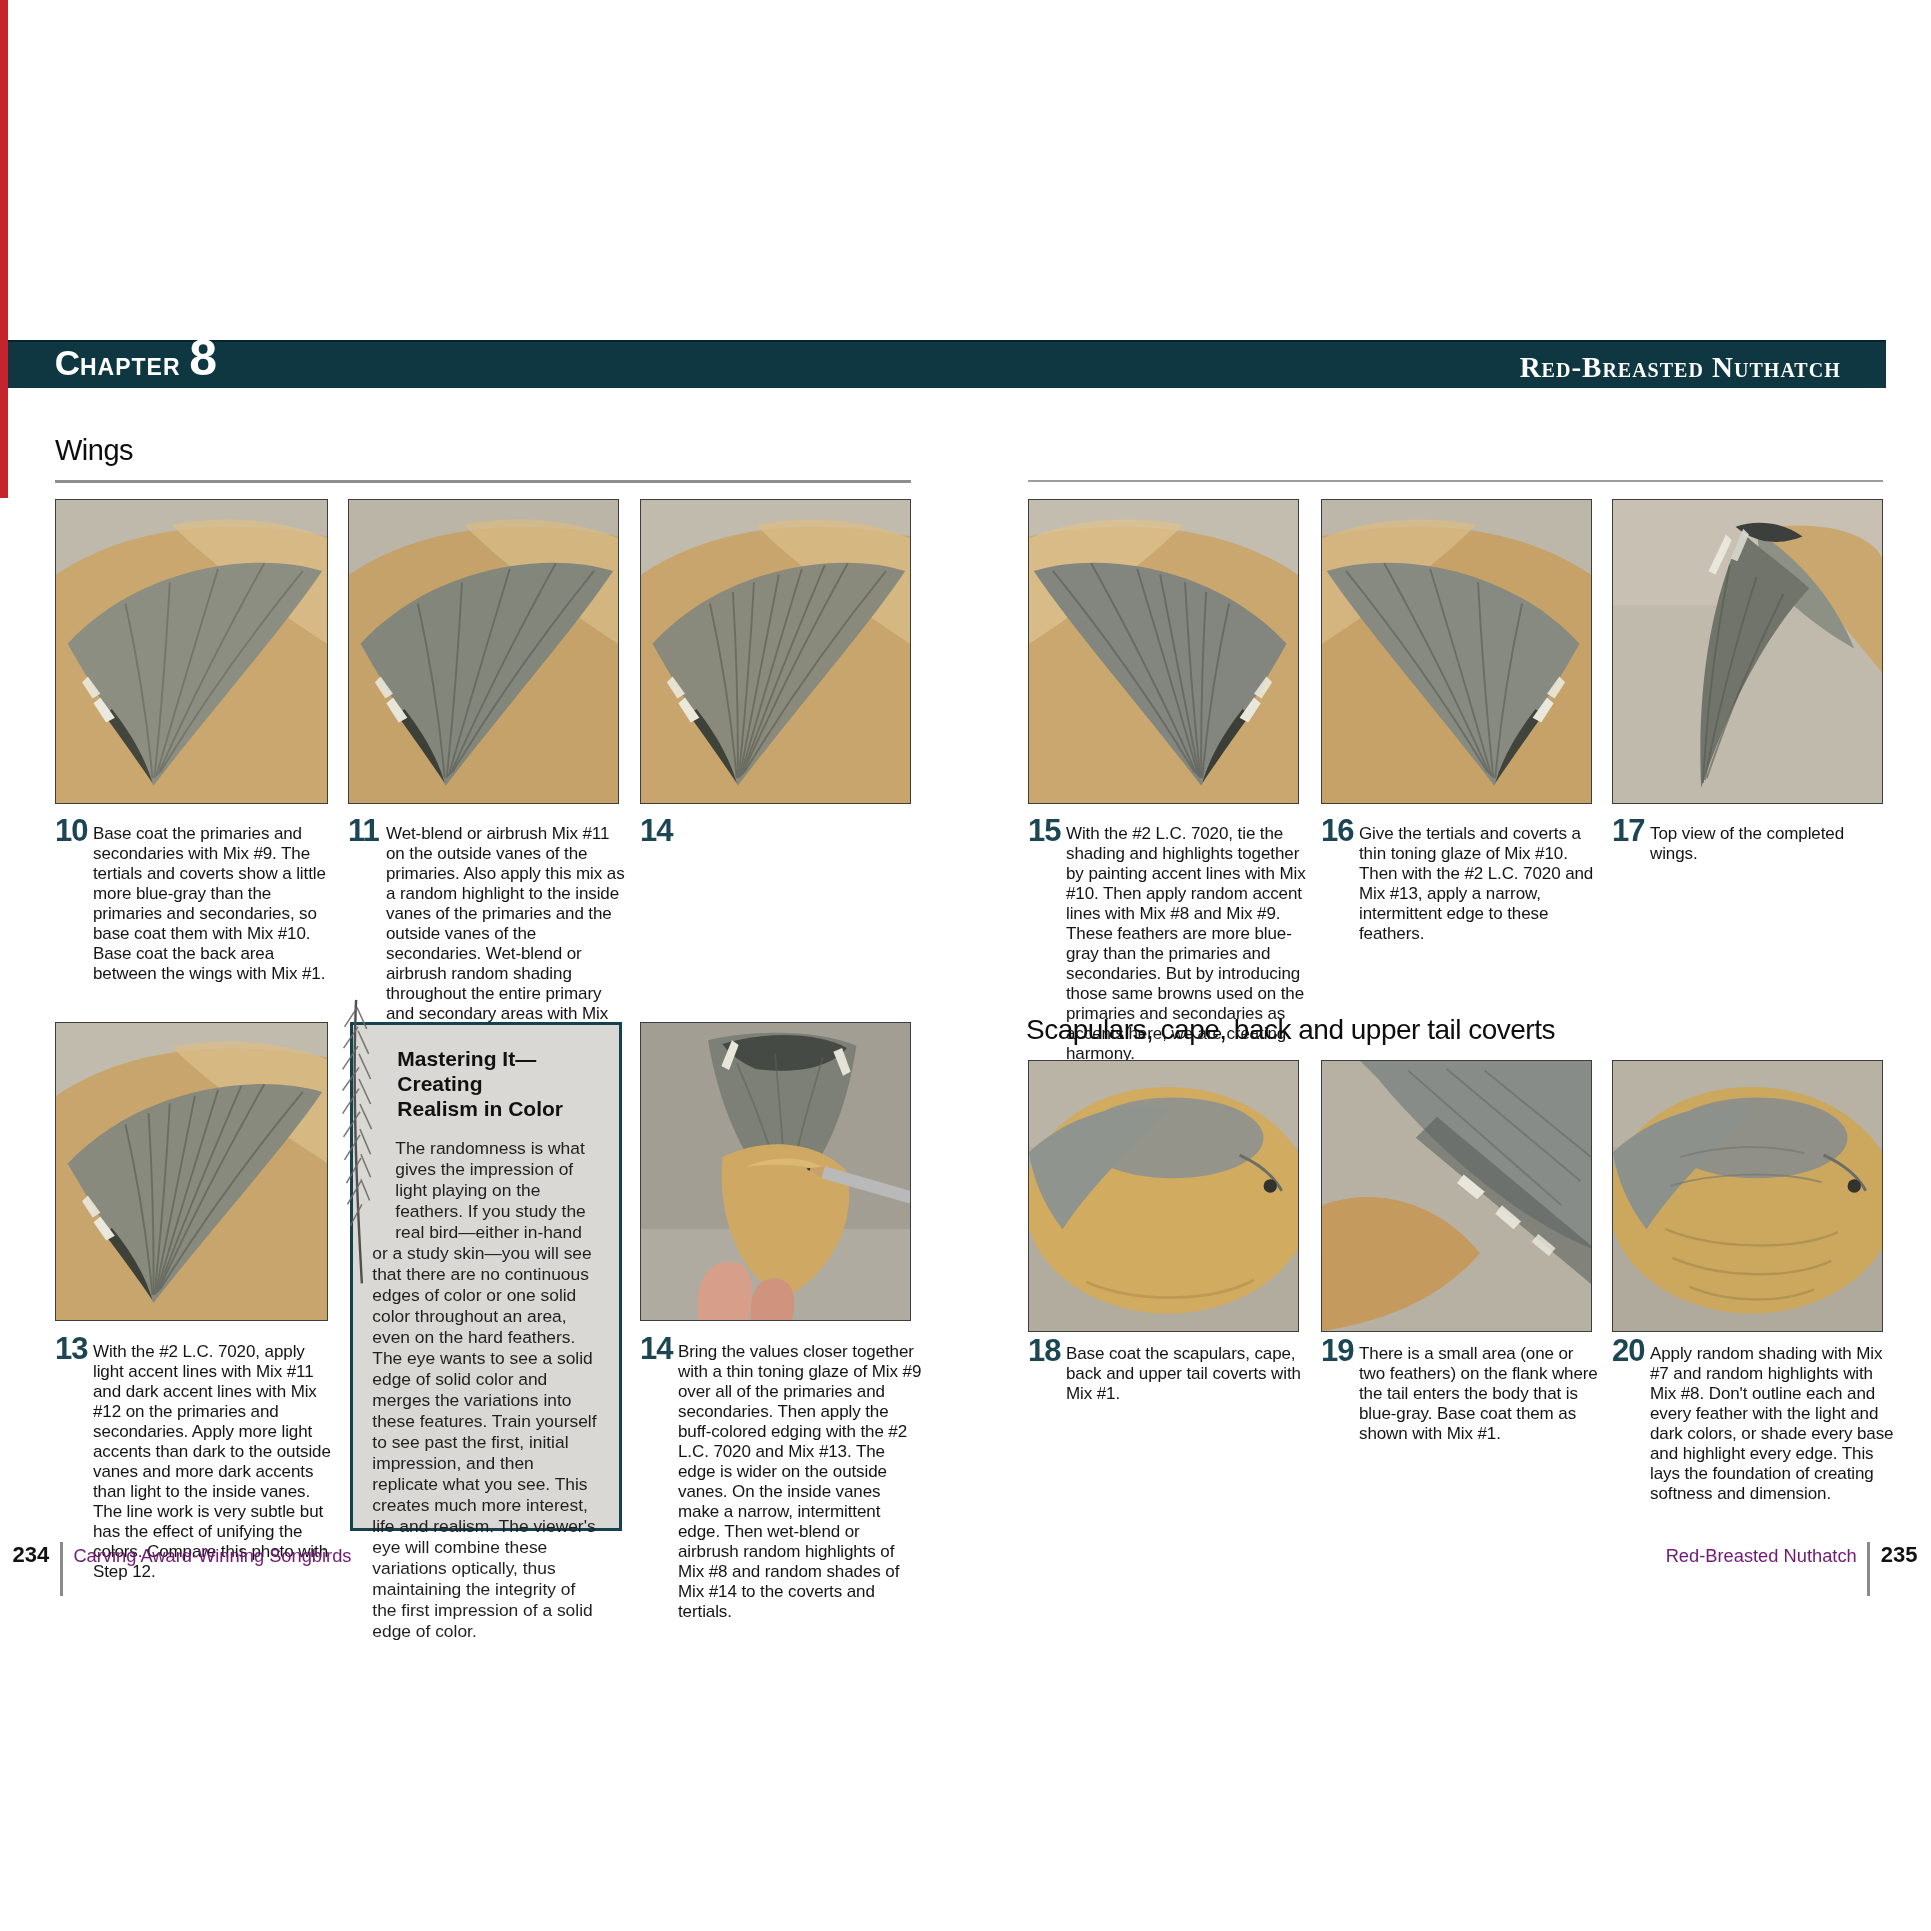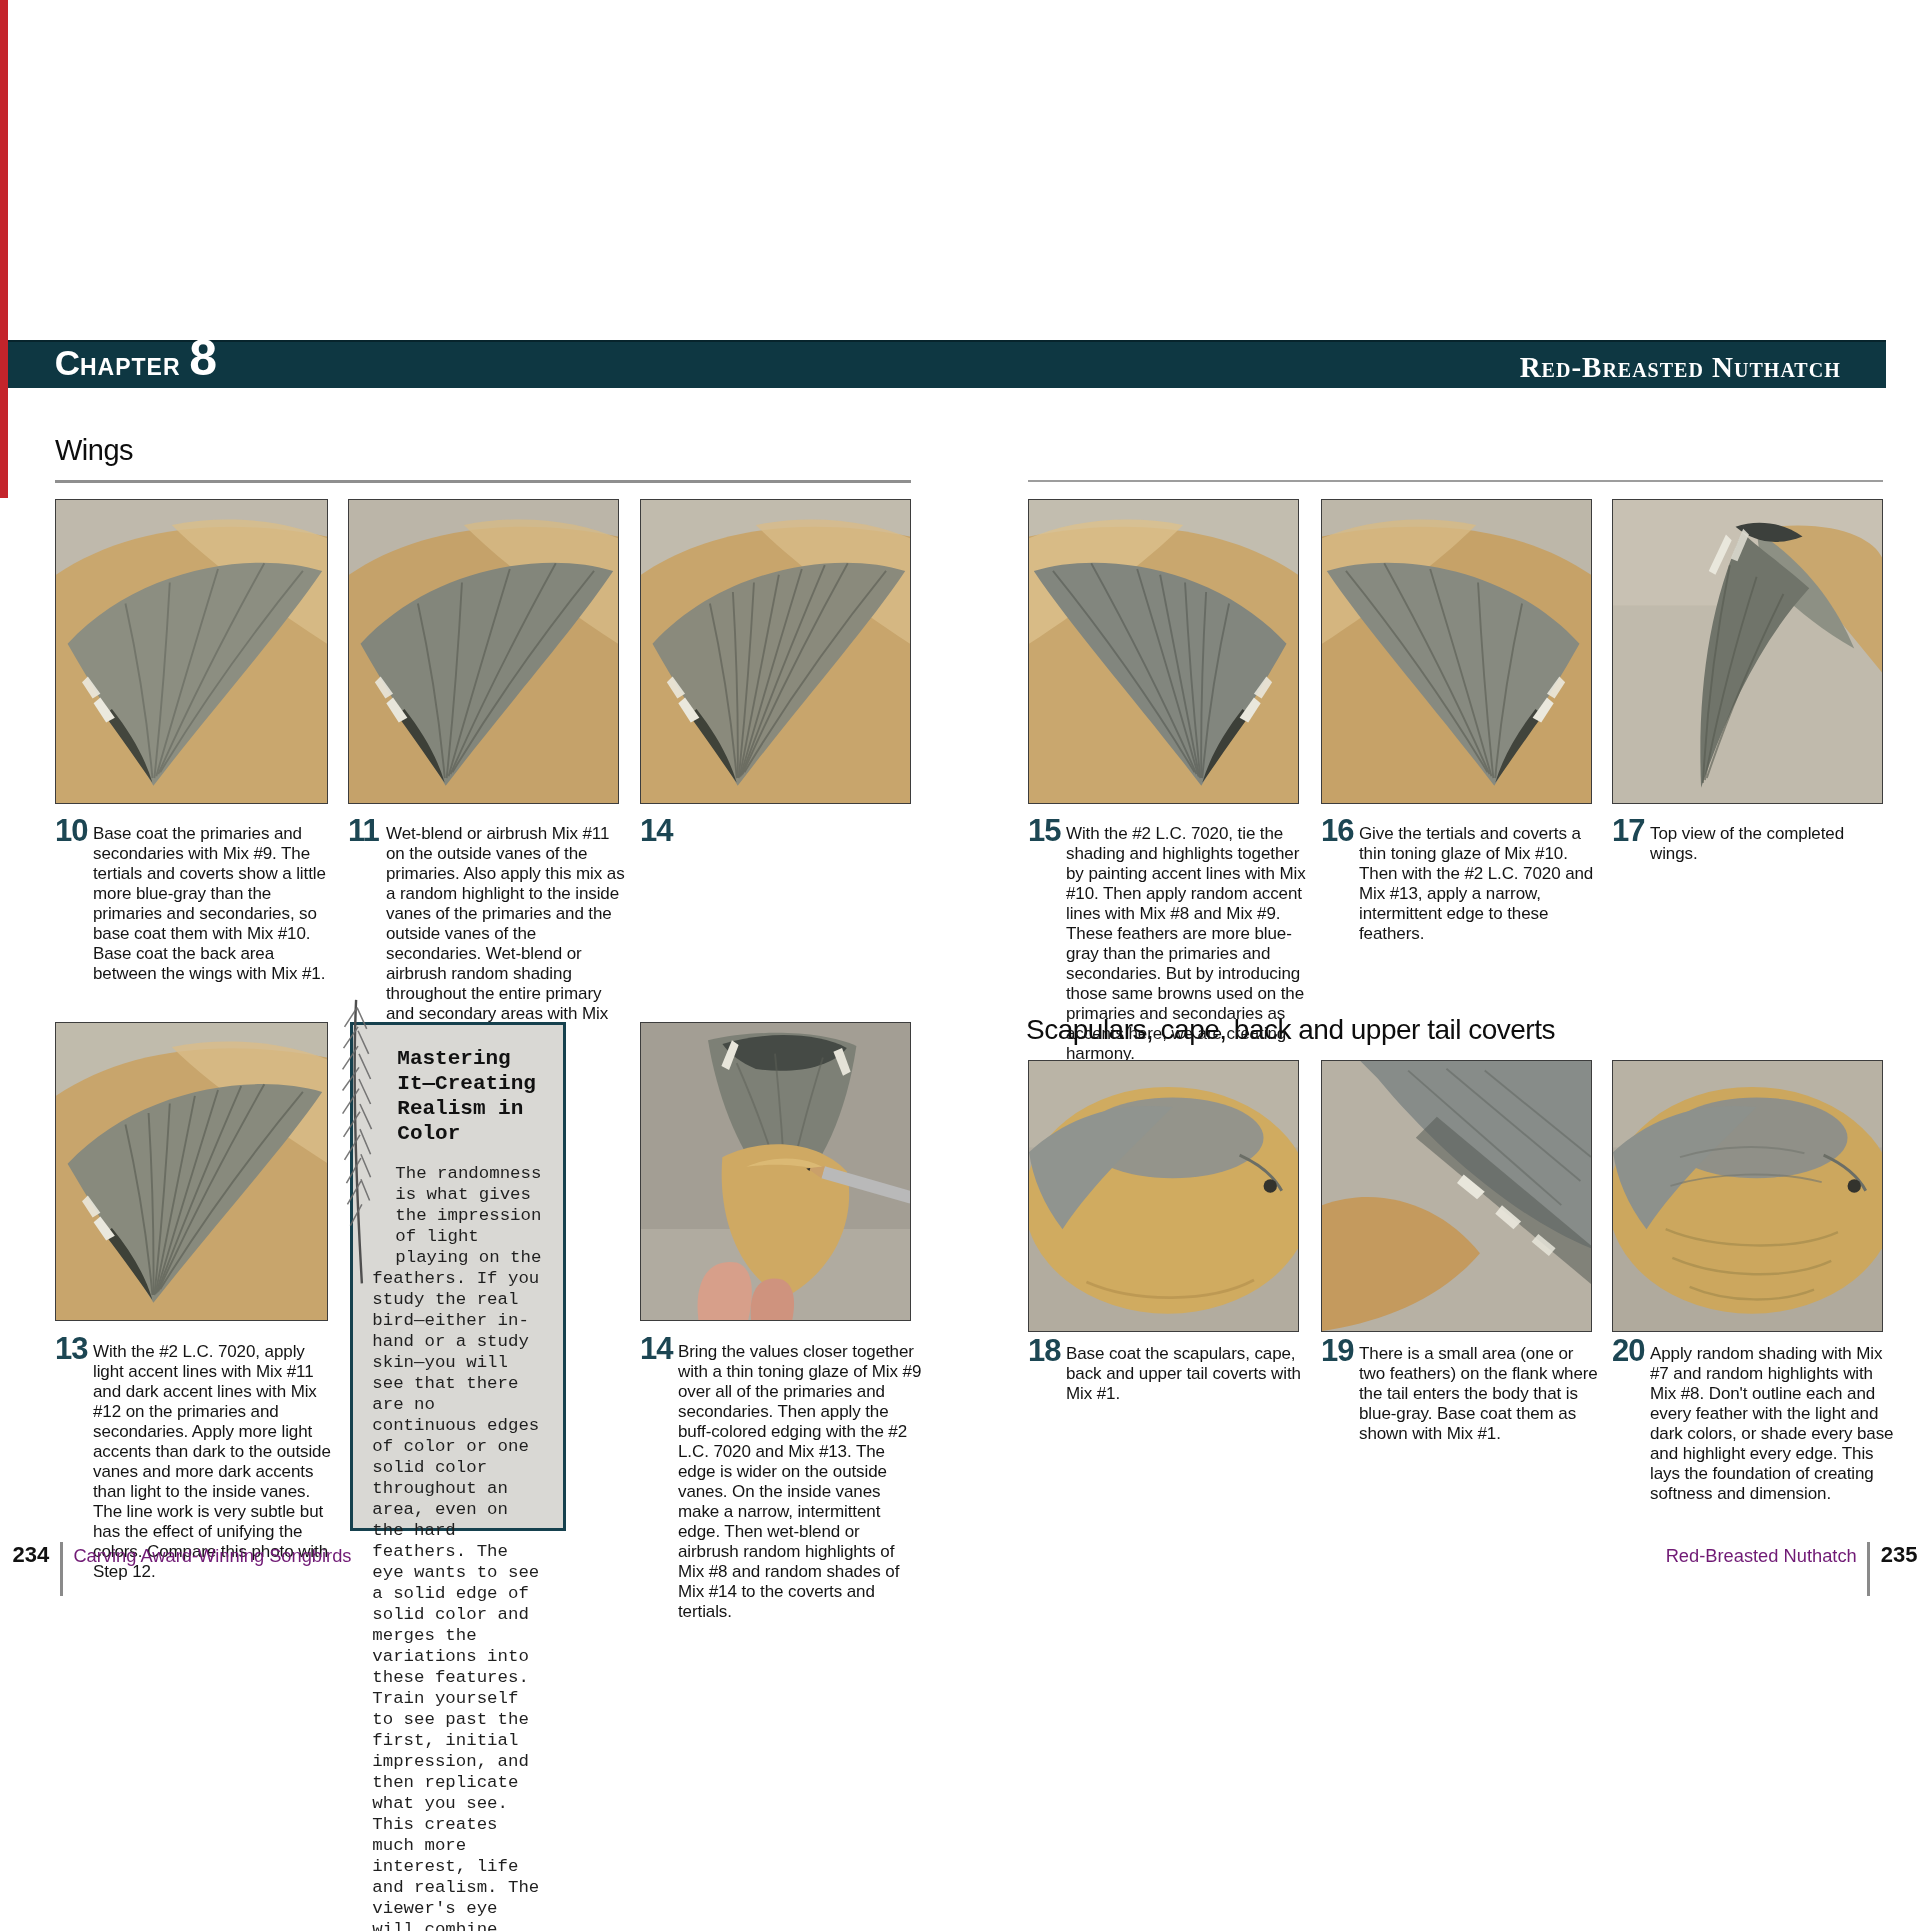--- a/index.html
+++ b/index.html
@@ -31,22 +31,22 @@
   
   .photo{position:absolute;border:1.9px solid #3d3d3d;box-sizing:border-box;background:#b5afa3;overflow:hidden;}
   .photo svg{display:block;width:100%;height:100%;}
 
   
   .caption{position:absolute;width:282px;padding-left:38px;box-sizing:border-box;
            font-size:17px;line-height:20px;letter-spacing:-0.1px;color:#141414;}
   .step-num{position:absolute;left:0;top:-2.9px;font-size:31px;font-weight:bold;color:#1c4653;letter-spacing:-1px;}
 
   
-  .sidebar{left:350px;top:1022px;width:216px;height:509px;background:#d9d8d4;
-           border:3.9px solid #16414e;box-sizing:border-box;font-family:Liberation Mono, monospace;}
+  .sidebar{left:350px;top:1022px;width:272px;height:509px;background:#d9d8d4;
+           border:3.9px solid #16414e;box-sizing:border-box;}
   .sb-inner{position:relative;padding:21px 19.3px 0 19.3px;height:100%;box-sizing:border-box;}
   .sb-title{margin-left:25px;font-size:21px;line-height:25px;font-weight:bold;color:#111;}
   .sb-body{margin-top:17.4px;font-size:17.4px;line-height:21px;color:#1f1f1f;}
   .sb-spacer{float:left;width:23px;height:85px;}
   .sb-feather{position:absolute;left:-21px;top:-29px;width:54px;height:299px;pointer-events:none;}
 
   
   .footer{position:absolute;top:1542px;display:flex;align-items:flex-start;}
   #footer-left{left:12.6px;}
   #footer-right{right:13.5px;}

